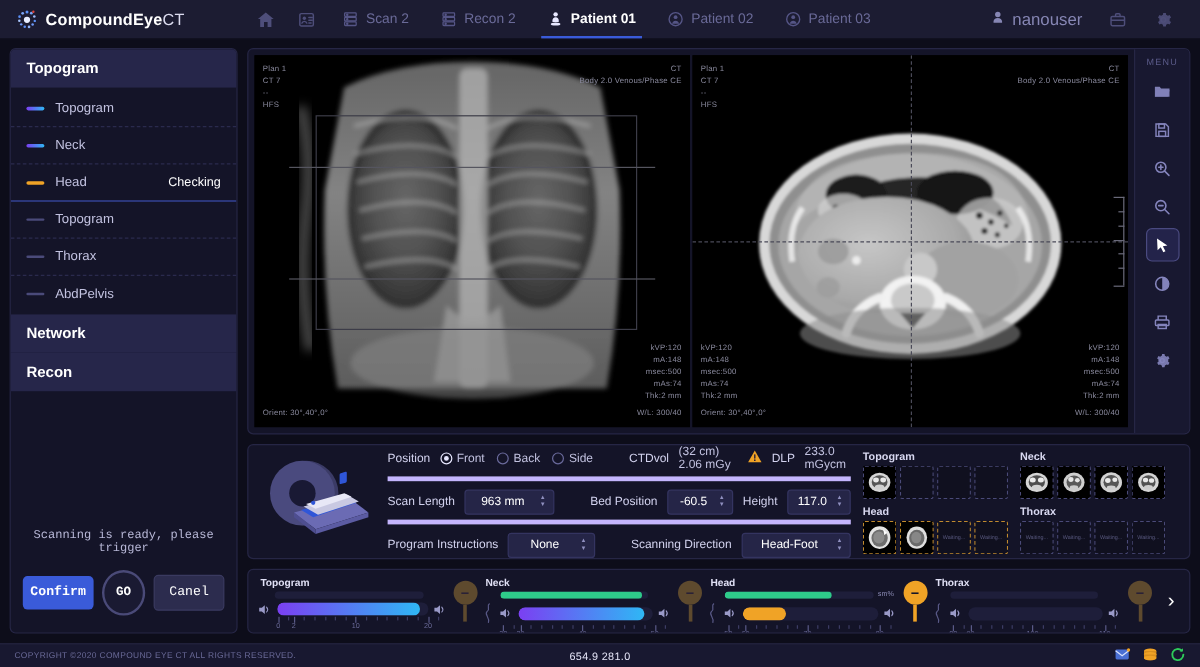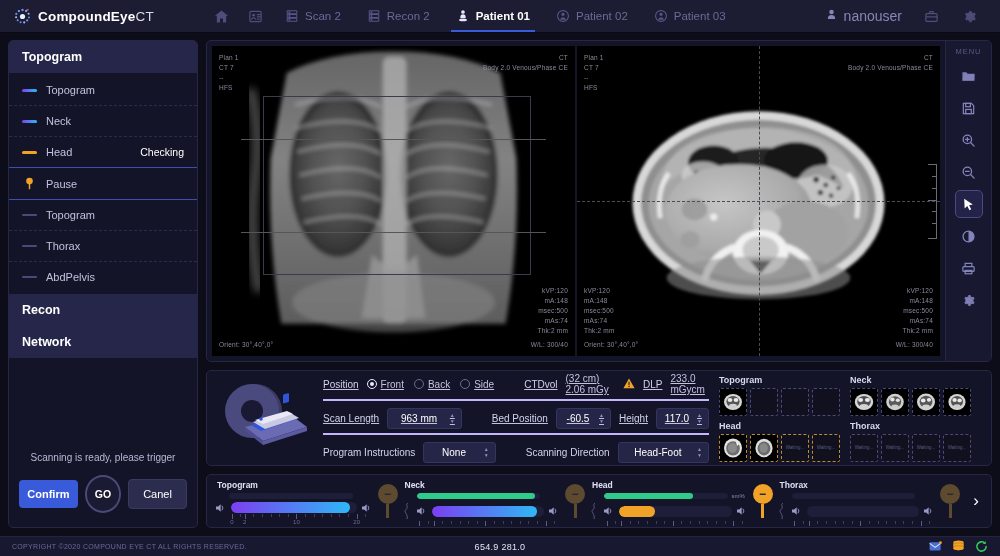--- a/index.html
+++ b/index.html
@@ -64,21 +64,21 @@
   }
   .prog-item:last-child { border-bottom: none; }
   .prog-item.solid-b { border-bottom: 1px solid #3c4fb0; }
   .dash { width: 15px; height: 3px; border-radius: 2px; flex: 0 0 auto; }
   .dash.done { background: linear-gradient(90deg,#7b3ff2,#2fb7f5); }
   .dash.active { background: #f0a326; }
   .dash.pending { background: #4a4a7a; height: 2px; }
   .prog-status { margin-left: auto; font-size: 10.5px; color: #ffffff; }
   .pin-ic { width: 15px; display: flex; justify-content: center; flex: 0 0 auto; color: #f0a326; }
 
-  .sb-foot { margin-top: auto; padding: 12px 10px 14px; }
+  .sb-foot { margin-top: auto; padding: 12px 10px 14px; font-family: Liberation Mono, monospace; }
   .sb-msg { text-align: center; font-size: 10px; color: #b9b9d8; margin-bottom: 12px; }
   .btn-row { display: flex; align-items: center; justify-content: center; gap: 7px; }
   .btn {
     font-size: 11px; padding: 8px 0; width: 62px; text-align: center;
     border-radius: 4px; cursor: pointer; color: #fff;
   }
   .btn-confirm { background: #3a5bd9; font-weight: bold; }
   .btn-cancel { background: #2c2c4e; border: 1px solid #3a3a60; }
   .btn-go {
     width: 38px; height: 38px; border-radius: 50%;
@@ -133,21 +133,21 @@
 
   
   .controls {
     height: 96px; flex: 0 0 96px;
     background: #141428; border: 1px solid #262645; border-radius: 5px;
     display: flex; align-items: center; padding: 6px 10px; gap: 10px;
   }
   .scanner-art { width: 96px; flex: 0 0 96px; display: flex; align-items: center; justify-content: center; }
   .ctrl-fields { flex: 1; display: flex; flex-direction: column; justify-content: center; gap: 3px; min-width: 0; }
   .crow { display: flex; align-items: center; font-size: 10px; color: #c2c2e0; gap: 8px; padding: 4px 0; }
-  .crow.bordered { border-bottom: 2px solid #c4b5fd; text-decoration: underline; }
+  .crow.bordered { border-bottom: 4px solid #c4b5fd; }
   .clabel { color: #d2d2ee; white-space: nowrap; }
   .radio-set { display: flex; align-items: center; gap: 10px; }
   .radio { display: flex; align-items: center; gap: 4px; cursor: pointer; }
   .rdot { width: 10px; height: 10px; border-radius: 50%; border: 1.5px solid #6a6a9c; display: block; position: relative; }
   .radio.sel .rdot { border-color: #e8e8ff; }
   .radio.sel .rdot::after {
     content: ""; position: absolute; inset: 2px; border-radius: 50%; background: #e8e8ff;
   }
   .sel-box {
     background: #252547; border: 1px solid #343460; border-radius: 3px;
@@ -361,48 +361,39 @@
         <span class="dash done"></span>
         <span>Neck</span>
       </div>
 
       <div class="prog-item solid-b">
         <span class="dash active"></span>
         <span>Head</span>
         <span class="prog-status">Checking</span>
       </div>
 
-      <div class="prog-item solid-b">
-        <span class="pin-ic">
-          <svg width="11" height="13" viewBox="0 0 12 14" fill="currentColor">
-              <circle cx="6" cy="4.4" r="3.6"></circle>
-              <rect x="5.2" y="6.8" width="1.6" height="6.6" rx=".7"></rect>
-            </svg>
-        </span>
-        <span>Pause</span>
-      </div>
 
       <div class="prog-item">
         <span class="dash pending"></span>
         <span>Topogram</span>
       </div>
 
       <div class="prog-item">
         <span class="dash pending"></span>
         <span>Thorax</span>
       </div>
 
       <div class="prog-item">
         <span class="dash pending"></span>
         <span>AbdPelvis</span>
       </div>
     </div>
 
+    <div class="sb-head">Network</div>
     <div class="sb-head">Recon</div>
-    <div class="sb-head">Network</div>
 
     <div class="sb-foot">
       <div class="sb-msg">Scanning is ready, please trigger</div>
       <div class="btn-row">
         <div class="btn btn-confirm">Confirm</div>
         <div class="btn-go">GO</div>
         <div class="btn btn-cancel">Canel</div>
       </div>
     </div>
   </div>

